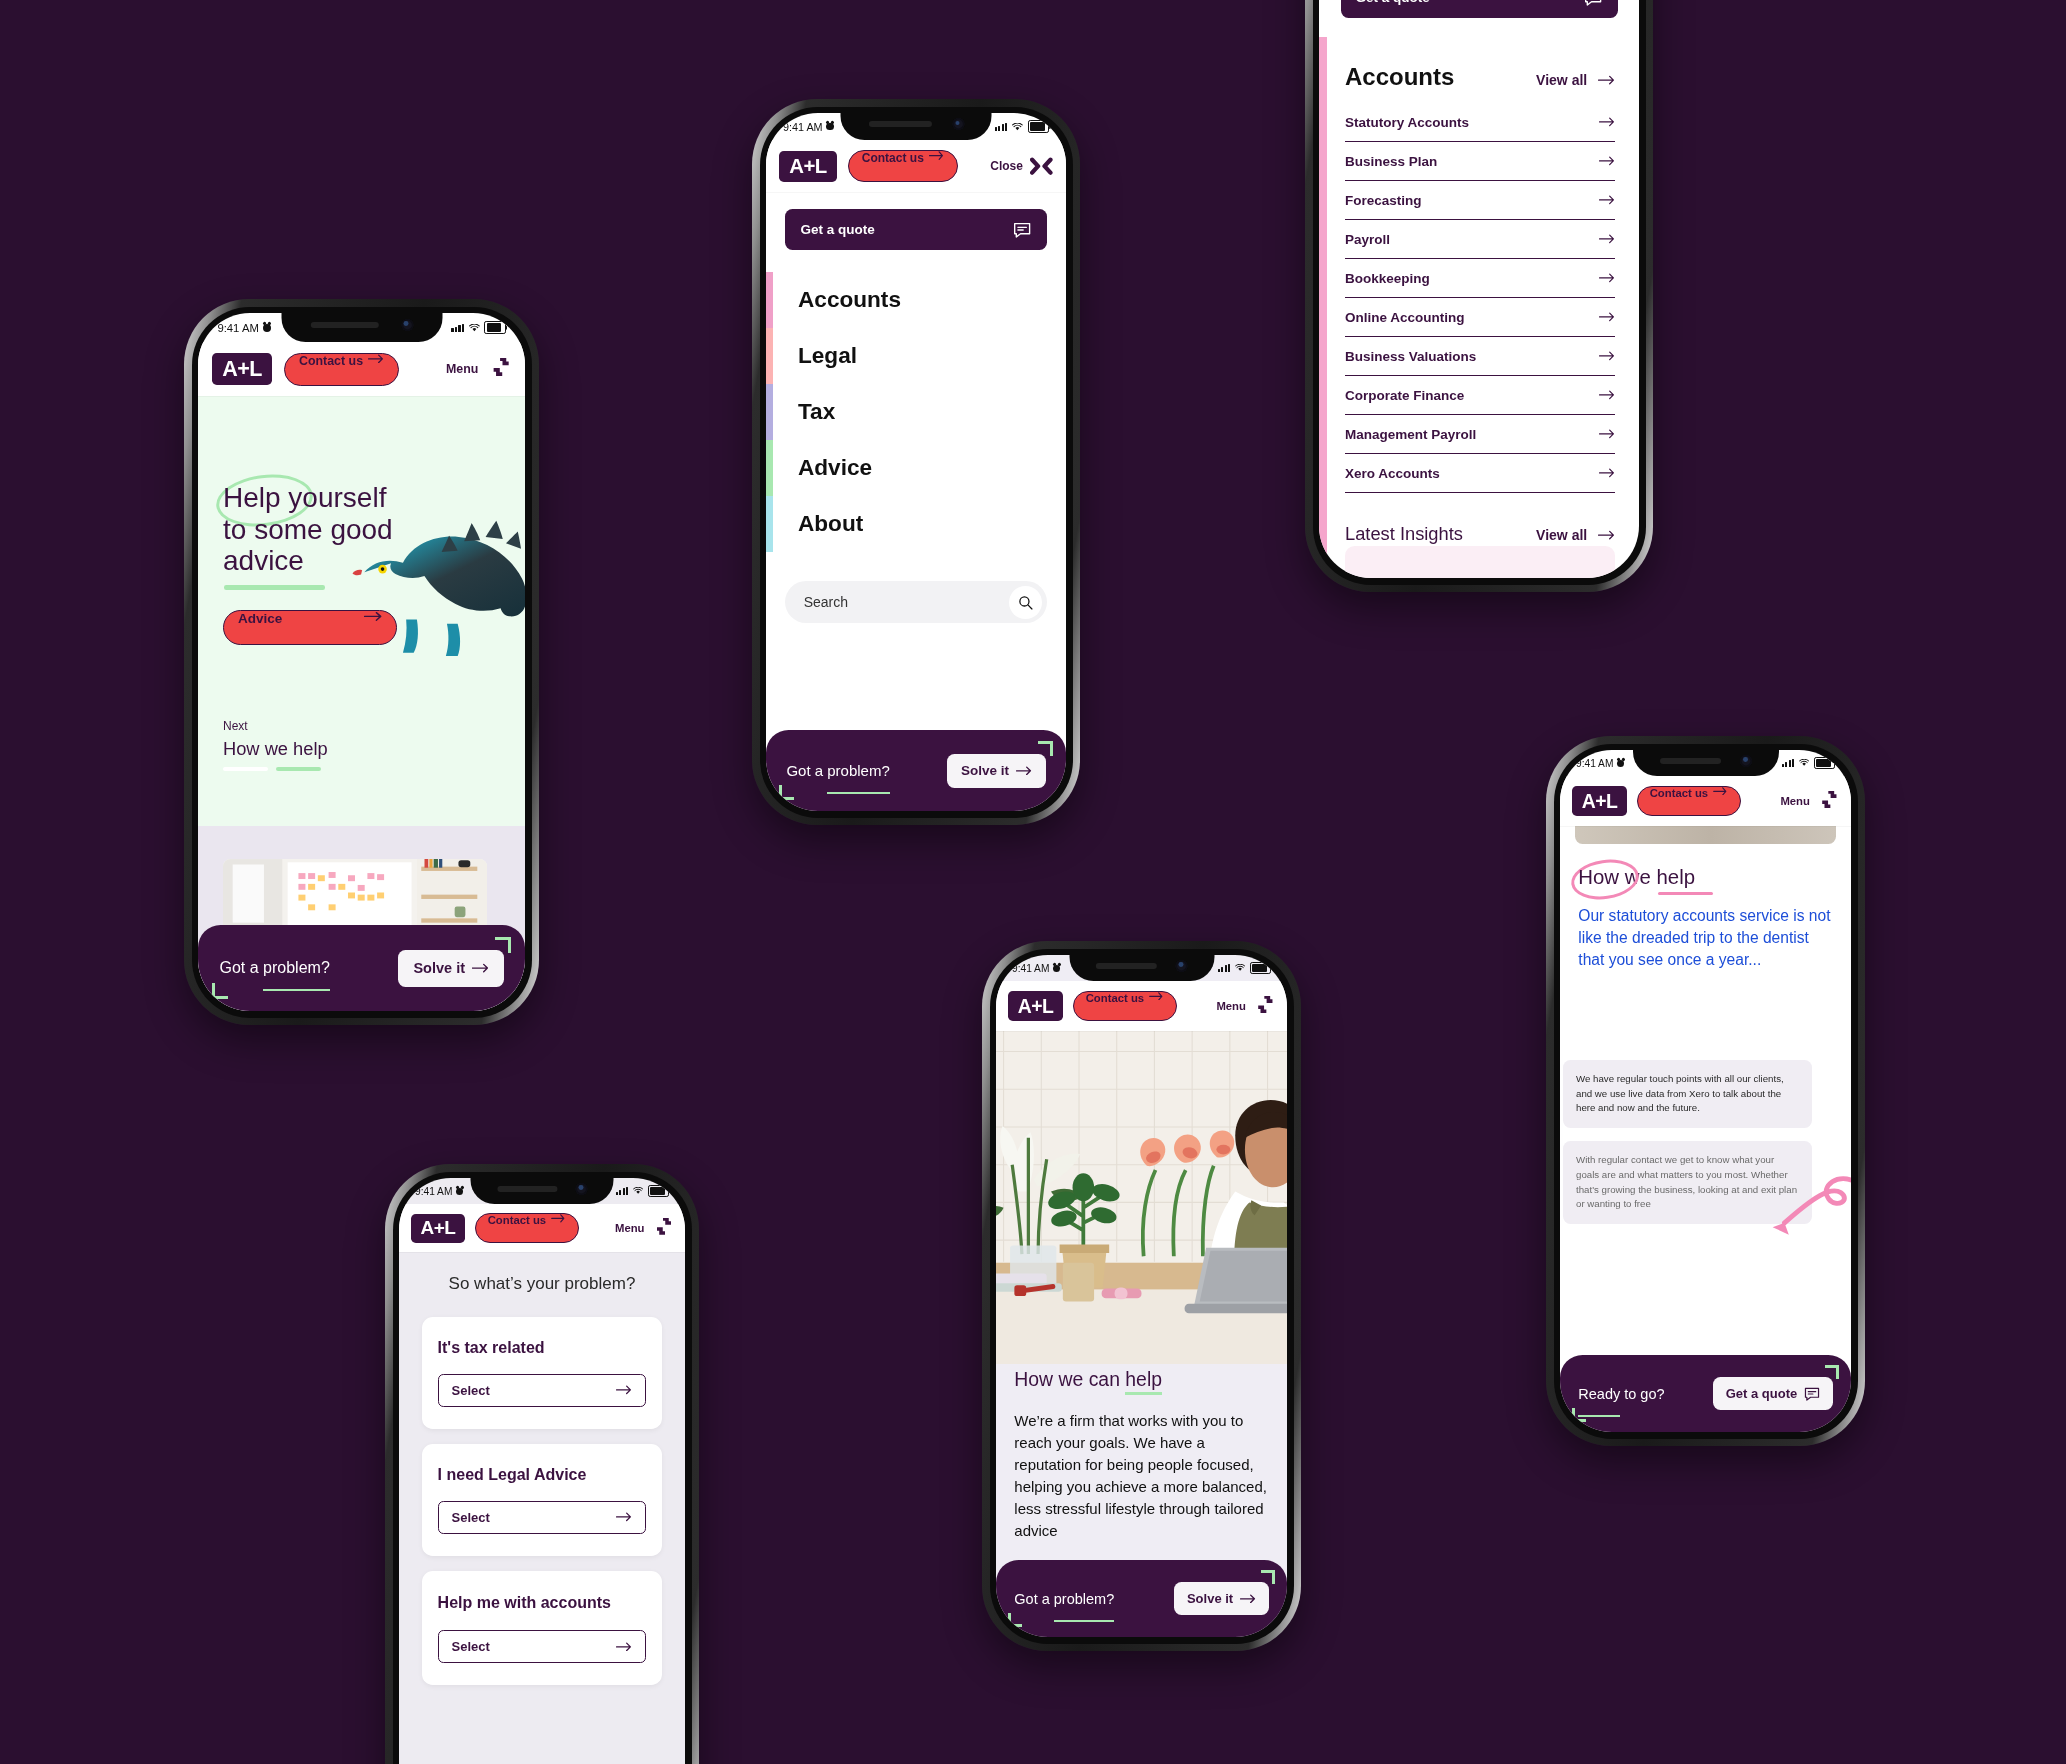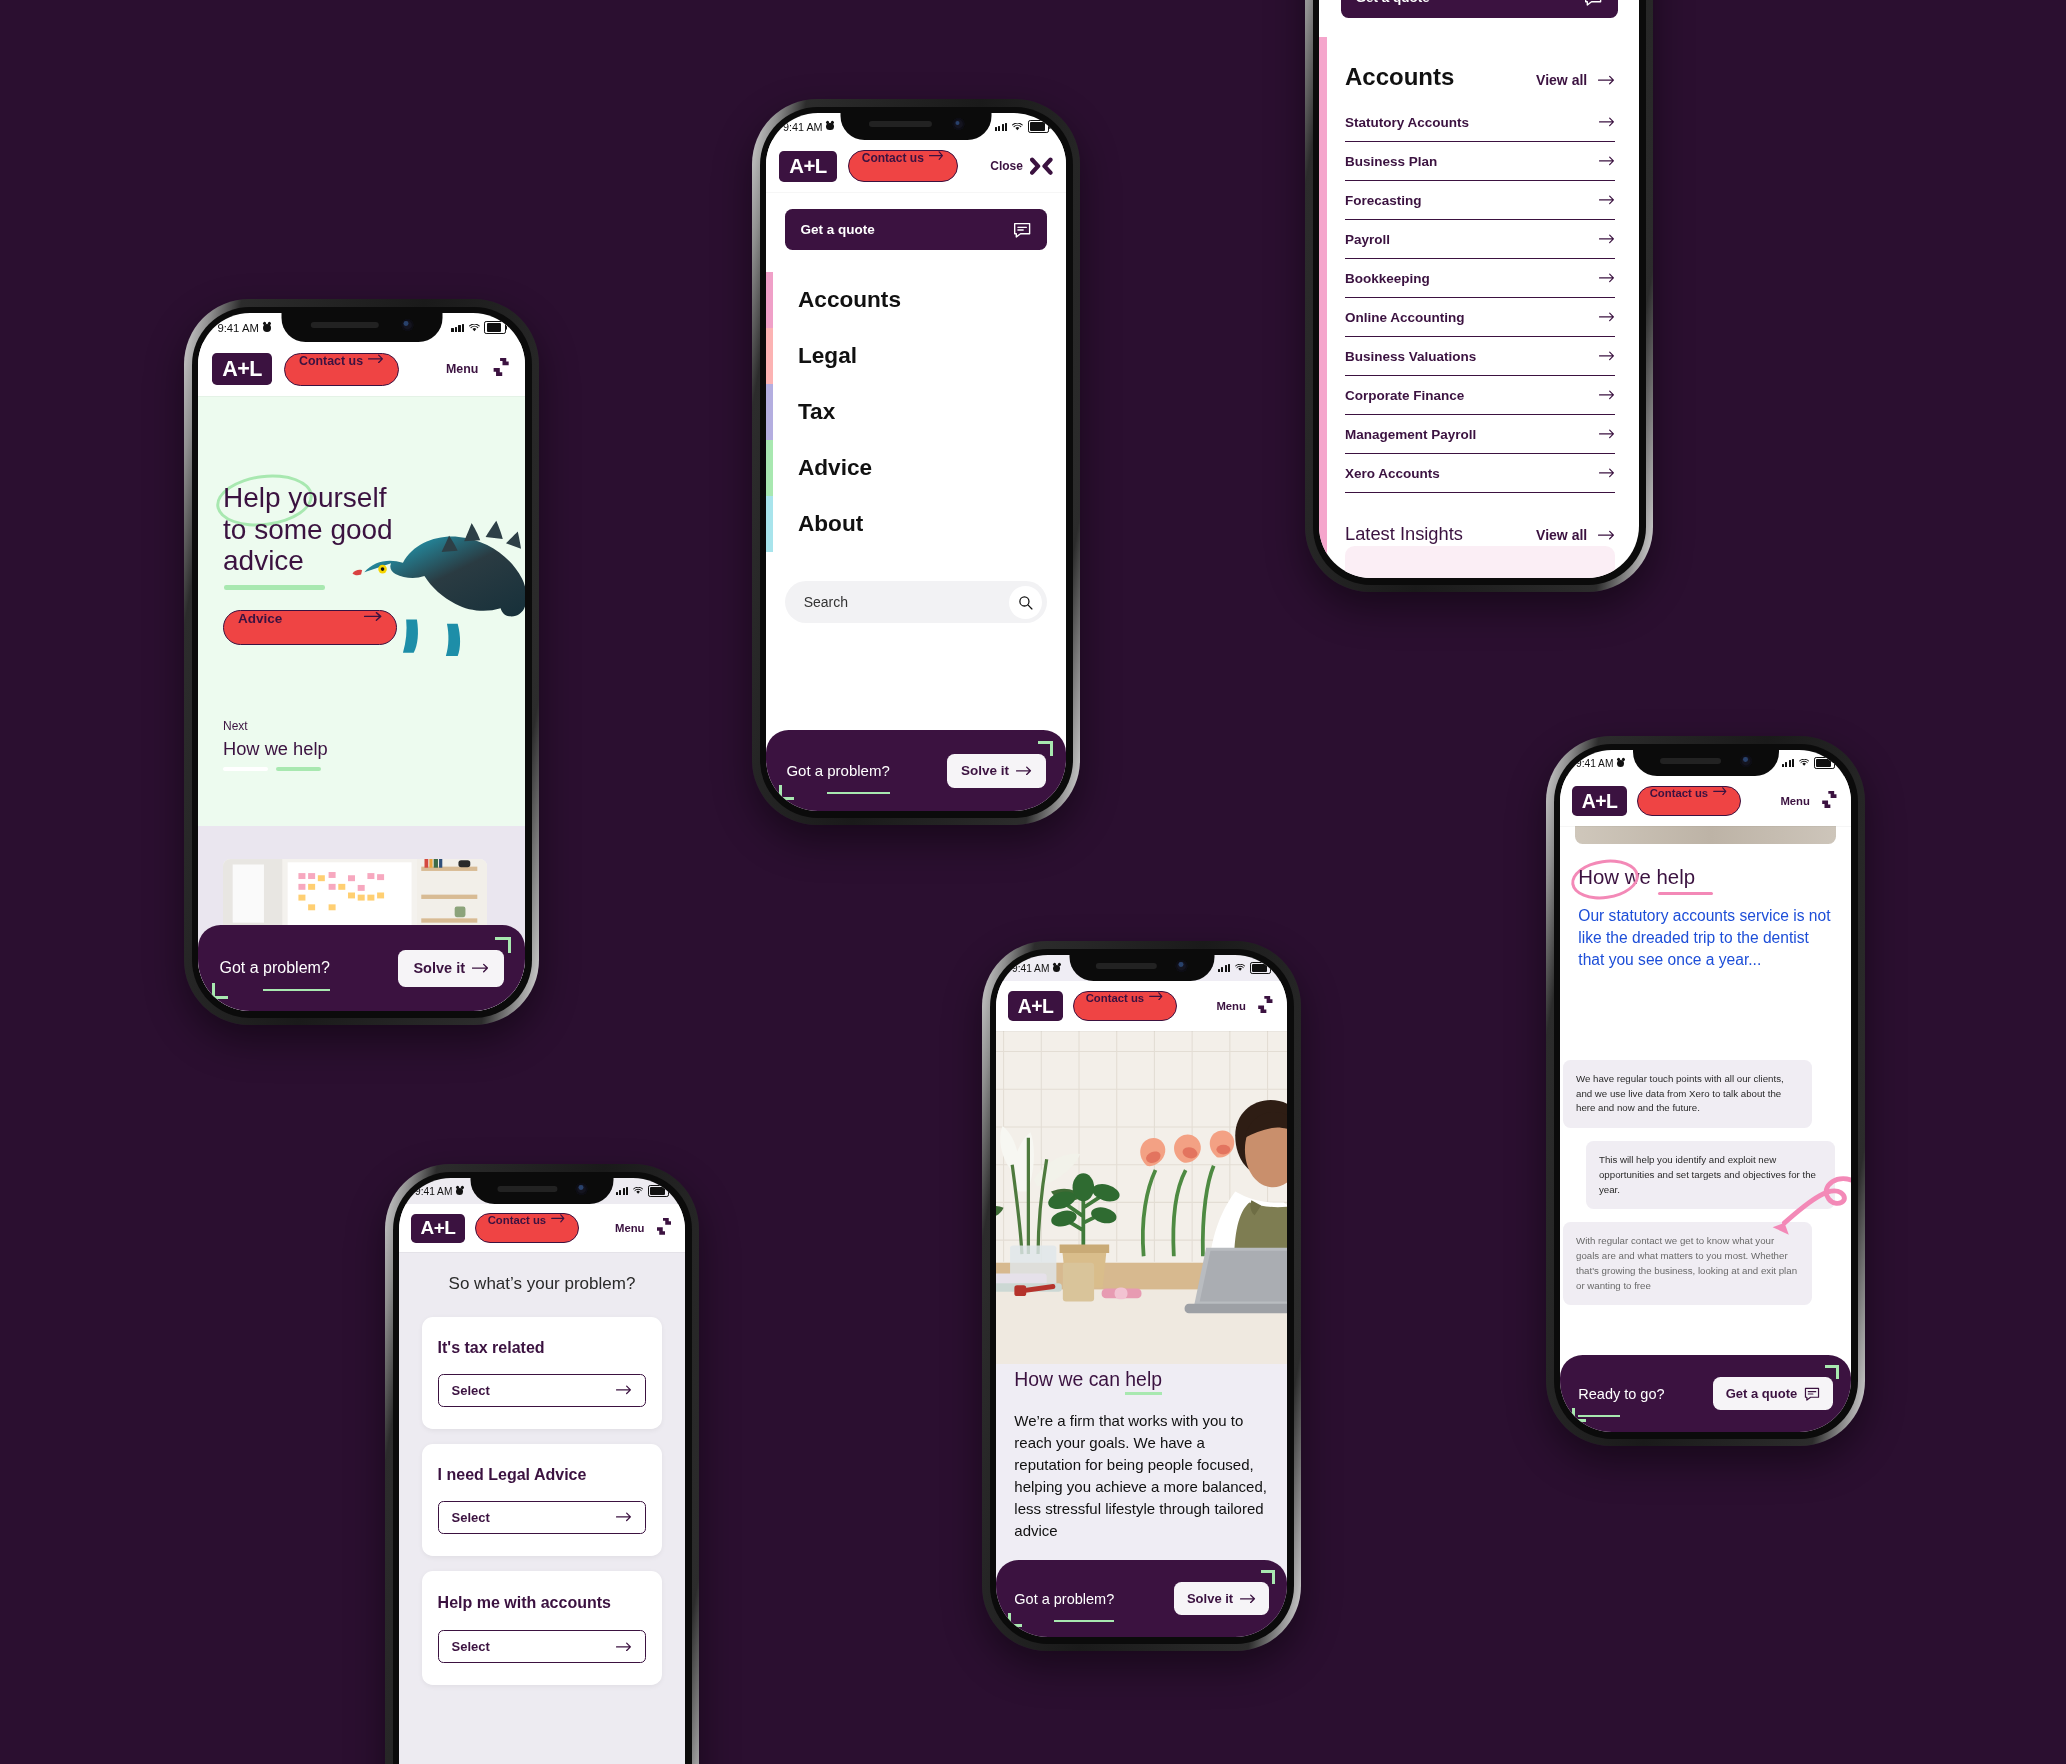--- a/index.html
+++ b/index.html
@@ -523,23 +523,20 @@
         <span style="font-size:20.4px;color:#3B1240;position:relative;">How</span><span style="font-size:20.4px;color:#3B1240;"> we </span><span style="font-size:20.4px;color:#3B1240;position:relative;">help</span>
         <div class="pinkline" style="left:80px;top:26px;width:55px;height:3.2px;"></div>
       </div>
       <p style="margin:16px 0 0 0;font-size:15.6px;line-height:1.42;color:#1d4ed8;">Our statutory accounts service is not like the dreaded trip to the dentist that you see once a year...</p>
     </div>
 
     <div style="position:absolute;left:3px;right:16px;top:274px;margin-top:36px;">
       <div class="bub" style="width:82%;padding:12px 13px;font-size:9.7px;line-height:1.52;">
         <span>We have regular touch points with all our clients, and we use live data from Xero to talk about the here and now and the future.</span>
       </div>
-      <div class="bub" style="width:82%;margin:13px 0 0 auto;padding:12px 13px;font-size:9.7px;line-height:1.52;">
-        <span>This will help you identify and exploit new opportunities and set targets and objectives for the year.</span>
-      </div>
       <div class="bub" style="width:82%;margin-top:13px;padding:12px 13px;font-size:9.7px;line-height:1.52;color:#6a6a6a;">
         <span>With regular contact we get to know what your goals are and what matters to you most. Whether that's growing the business, looking at and exit plan or wanting to free</span>
       </div>
     </div>
 
     <svg style="position:absolute;right:-7.5px;top:421px;width:108px;height:81px;" viewBox="0 0 200 150">
       <path d="M196 22c-34-22-70 6-52 30 14 18 42 2 22-12-18-12-50 8-104 56" stroke="#F389B7" stroke-width="9" fill="none" stroke-linecap="round"></path>
       <path d="M62 96 40 104l30 14z" fill="#F389B7"></path>
     </svg>
 

